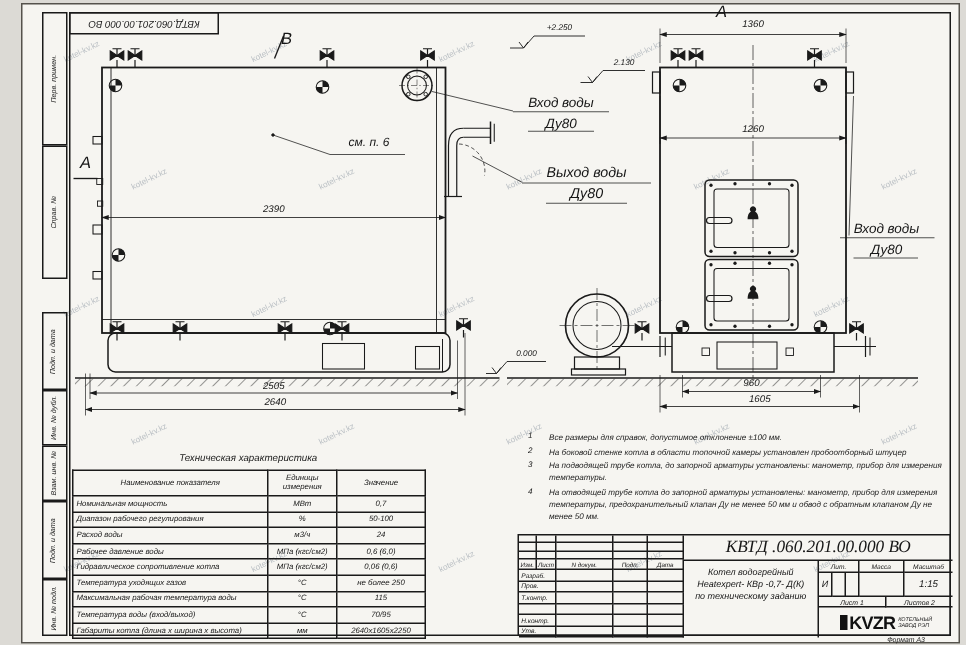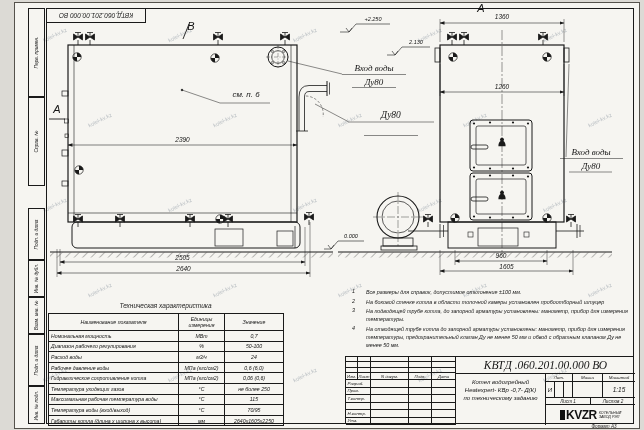--- a/index.html
+++ b/index.html
@@ -5,21 +5,21 @@
   html,body{margin:0;padding:0;background:#dcdad5;font-family:"Liberation Sans",sans-serif;}
   #page{position:relative;width:644px;height:430px;background:#dcdad5;overflow:hidden;
         font-family:"Liberation Sans",sans-serif;color:#1a1a1a;}
   #sheet{position:absolute;left:14px;top:2px;width:624px;height:425px;background:#f6f5f1;
          border:1px solid #55524c;}
   #main-frame{position:absolute;left:46px;top:8px;width:588px;height:416px;
               border:1.4px solid #1a1a1a;box-sizing:border-box;}
   #linework{position:absolute;left:0;top:0;width:644px;height:430px;pointer-events:none;}
   .ov{position:absolute;font-style:italic;color:#161616;text-align:center;
       white-space:nowrap;line-height:1.15;}
-  .lbl2{line-height:13.5px;font-family:Liberation Serif, serif;}
+  .lbl2{line-height:13.5px;}
   #stamp-top{position:absolute;left:46px;top:8px;width:100px;height:15px;
              border:1px solid #1a1a1a;box-sizing:border-box;display:flex;
              align-items:center;justify-content:center;}
   #stamp-top span{transform:rotate(180deg);font-size:6.5px;font-style:italic;white-space:nowrap;}
   #left-strip{position:absolute;left:28px;top:8px;width:18px;height:416px;}
   .strip-box{position:absolute;left:0;width:17px;border:0.9px solid #1a1a1a;
              box-sizing:border-box;display:flex;align-items:center;justify-content:center;overflow:hidden;}
   .strip-box span{transform:rotate(-90deg);font-size:4.8px;font-style:italic;white-space:nowrap;}
   #tech-title{position:absolute;left:48px;top:302px;width:235px;text-align:center;
               font-size:6.5px;font-style:italic;}
@@ -308,20 +308,21 @@
   <div class="ov" style="left:220px;top:90px;width:52px;font-size:8px">см. п. 6</div>
   <div class="ov" style="left:353px;top:16px;width:40px;font-size:5.5px">+2.250</div>
   <div class="ov" style="left:399px;top:39px;width:34px;font-size:5.5px">2.130</div>
   <div class="ov" style="left:336px;top:233px;width:30px;font-size:5.5px">0.000</div>
 
   <div class="ov lbl2" style="left:342px;top:62px;width:64px;font-size:9px">
     <div>Вход воды</div>
     <div>Ду80</div>
   </div>
   <div class="ov lbl2" style="left:348px;top:109px;width:86px;font-size:9.5px">
+    <div>Выход воды</div>
     <div>Ду80</div>
   </div>
   <div class="ov lbl2" style="left:559px;top:146px;width:64px;font-size:9px">
     <div>Вход воды</div>
     <div>Ду80</div>
   </div>
 
   <div id="tech-title">Техническая характеристика</div>
   <table id="tech-table">
     <colgroup>

